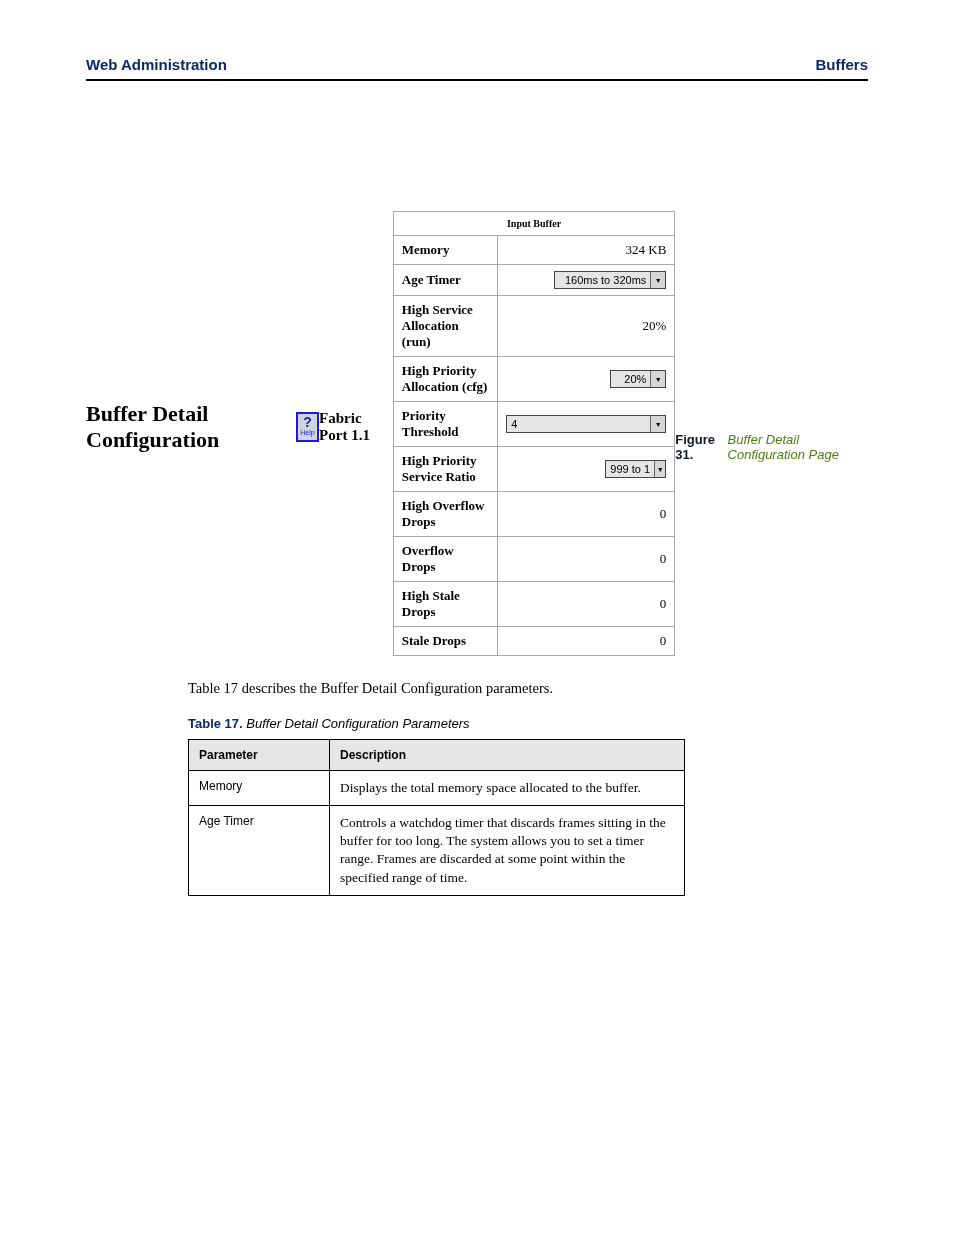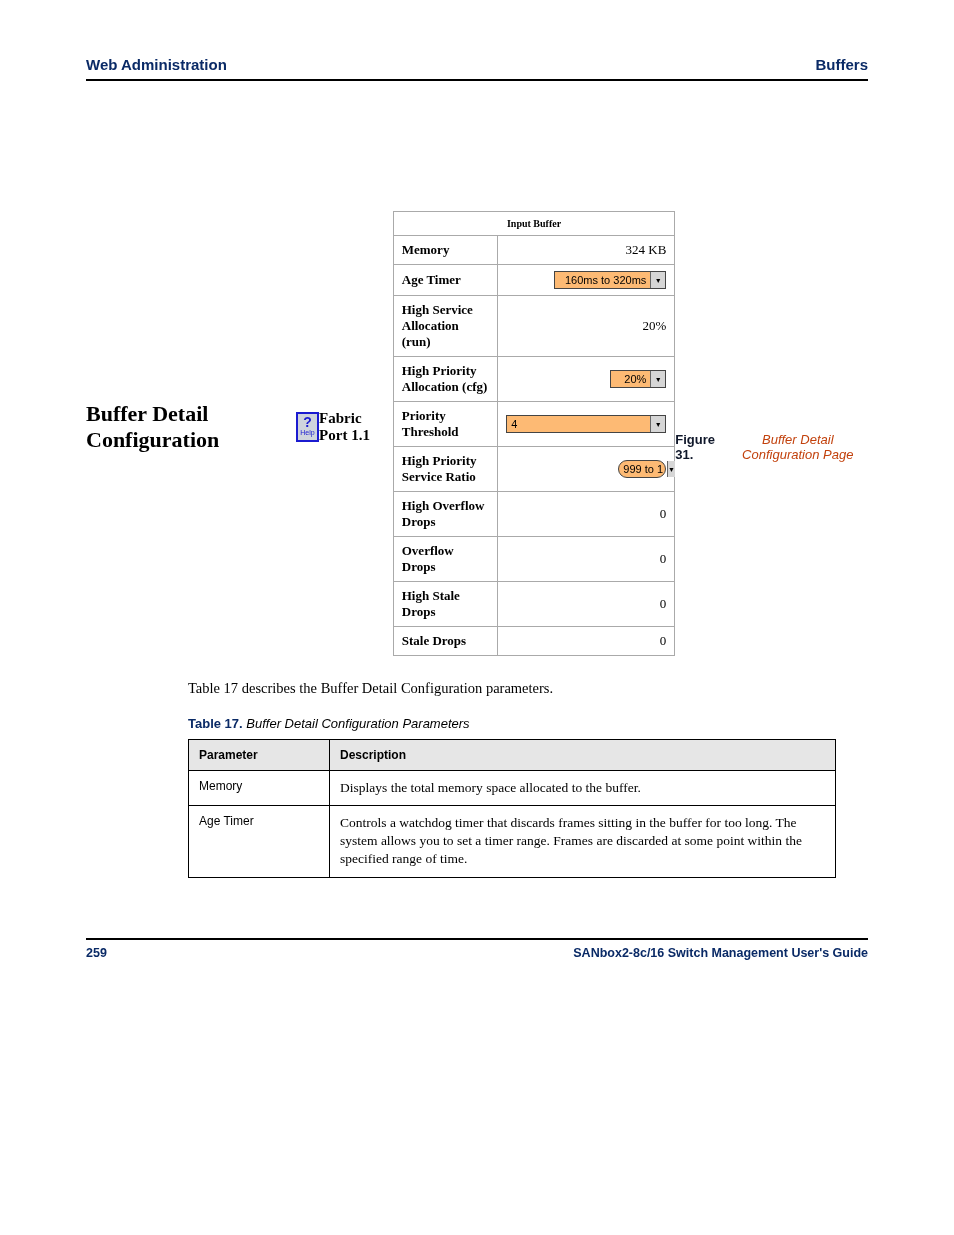--- a/index.html
+++ b/index.html
@@ -104,21 +104,21 @@
   .panel-table .val-cell {
     text-align: right;
   }
   .panel-table .val-cell.left {
     text-align: left;
   }
   .select {
     font-family: Arial, sans-serif;
     font-size: 11px;
     border: 1px solid #444;
-    background: #fdba74;
+    background: #e5e5e5;
     display: inline-flex;
     align-items: center;
     height: 18px;
     padding: 0 0 0 4px;
     box-sizing: border-box;
     vertical-align: middle;
   }
   .select .sel-text {
     padding-right: 4px;
     white-space: nowrap;
@@ -132,56 +132,55 @@
     display: flex;
     align-items: center;
     justify-content: center;
     font-size: 7px;
     line-height: 1;
     color: #000;
   }
   .select.full { width: 160px; }
   .select.w-age { width: 112px; }
   .select.w-pct { width: 56px; }
-  .select.w-ratio { width: 48px; border-radius: 9px; }
+  .select.w-ratio { width: 61px; }
   .caption {
     display: flex;
     align-items: center;
     justify-content: center;
     gap: 6px;
     margin-top: 26px;
     font-family: Arial, Helvetica, sans-serif;
     font-size: 13px;
   }
   .caption .cap-num {
     color: #0f172a;
     font-weight: 600;
   }
   .caption .cap-text {
-    color: #c2410c;
+    color: #4d7c0f;
     font-style: italic;
-    text-align: center;
   }
   .body-text {
     font-size: 14.5px;
     margin: 22px 0 0 102px;
     line-height: 1.5;
   }
   .desc-wrap {
     margin: 16px 0 0 102px;
   }
   .desc-caption {
     font-family: Arial, Helvetica, sans-serif;
     font-size: 13px;
     margin-bottom: 8px;
   }
   .desc-caption .cap-num { color: #0a2a66; font-weight: 600; text-align: center; }
   .desc-caption .cap-text { font-style: italic; }
   .desc-table {
-    width: 648px;
+    width: 497px;
     border-collapse: collapse;
     font-size: 13px;
   }
   .desc-table th, .desc-table td {
     border: 1px solid #000;
     padding: 8px 10px;
     text-align: left;
     vertical-align: top;
   }
   .desc-table th {
@@ -340,21 +339,14 @@
         <td class="desc">Displays the total memory space allocated to the buffer.</td>
       </tr>
       <tr>
         <td class="field">Age Timer</td>
         <td class="desc">Controls a watchdog timer that discards frames sitting in the buffer for too long. The system allows you to set a timer range. Frames are discarded at some point within the specified range of time.</td>
       </tr>
     </tbody>
       </table>
   </div>
 
-  <div class="footer">
-    <hr class="rule">
-    <div class="footer-row">
-      <span>259</span>
-      <span class="right">SANbox2-8c/16 Switch Management User's Guide</span>
-    </div>
-  </div>
 
 </div>
 
 </body></html>

